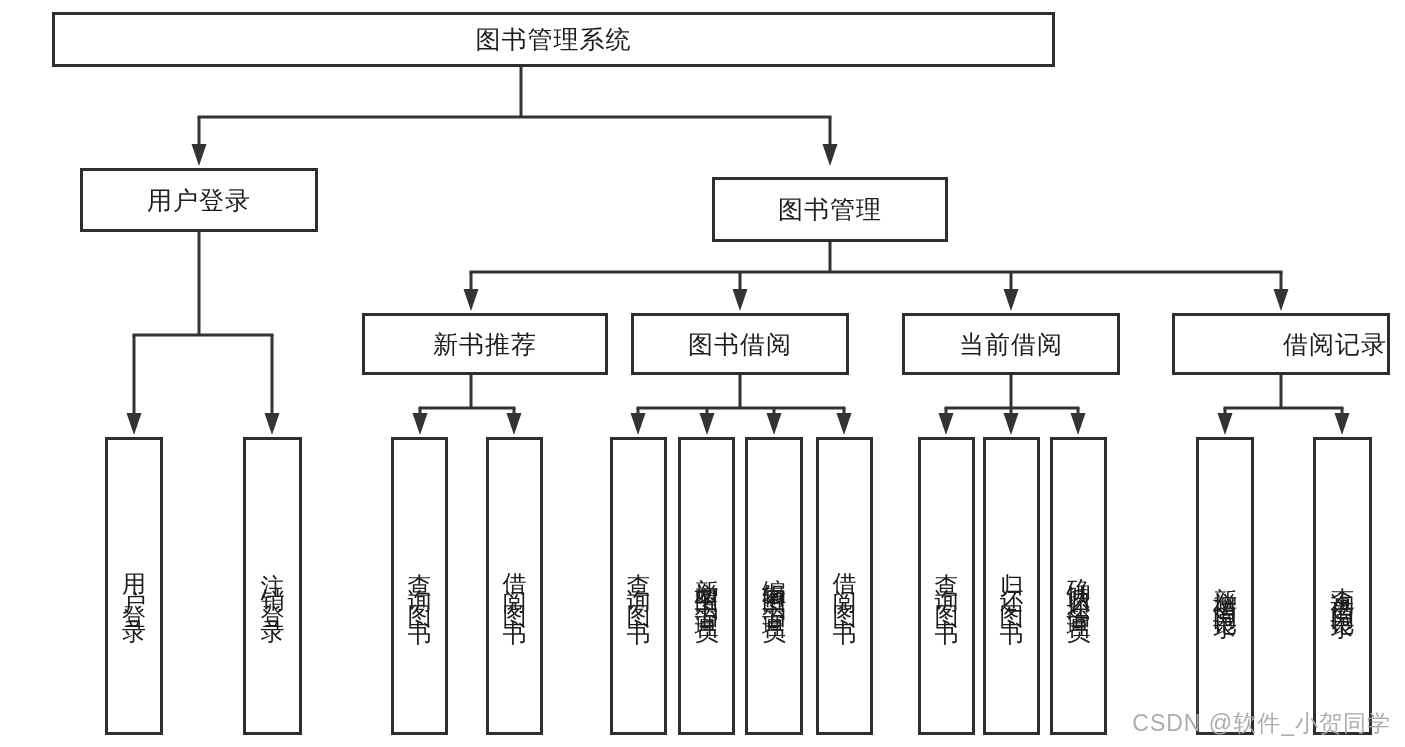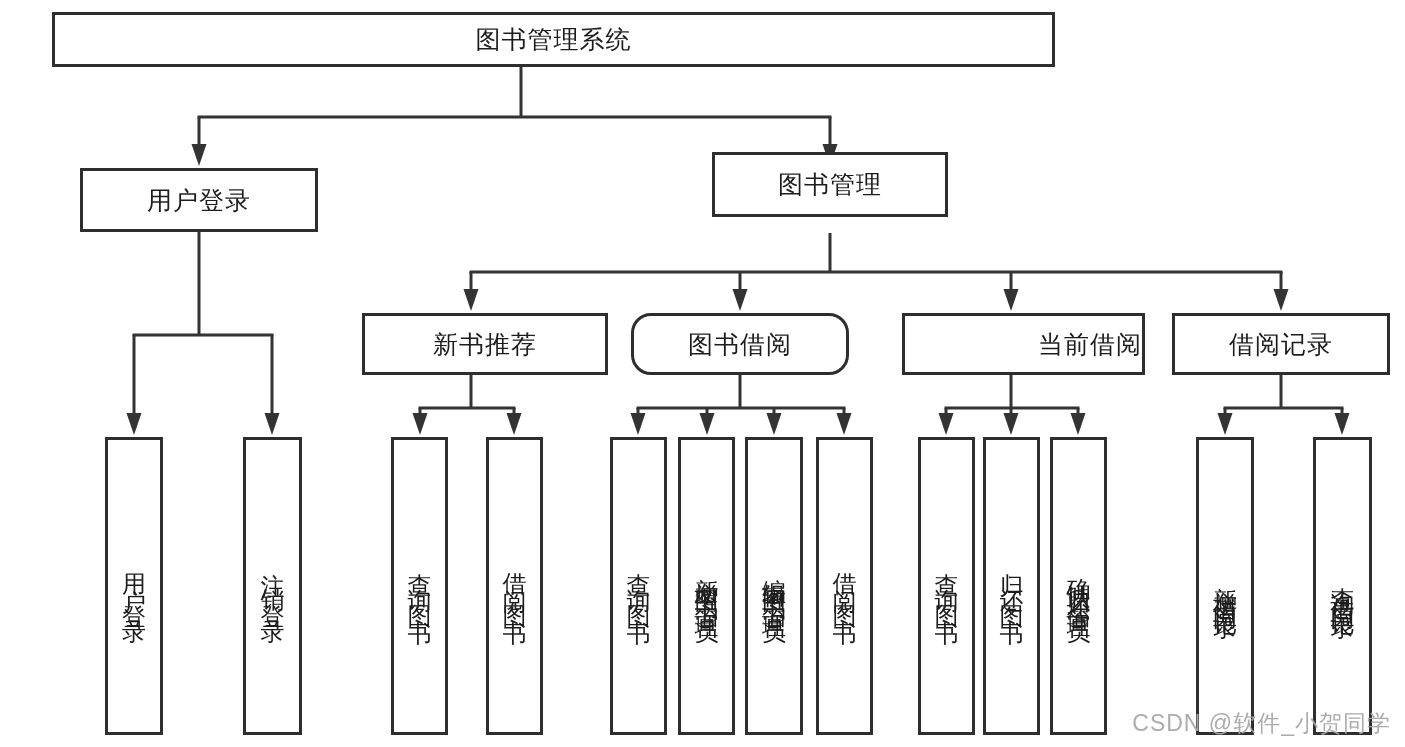--- a/index.html
+++ b/index.html
@@ -138,34 +138,34 @@
     </g>
   </svg>
 
   <div class="node" style="left:20px; top:12px; width:1003px; height:55px;margin-left:32px;">
     <span>图书管理系统</span>
   </div>
 
   <div class="node" style="left:80px; top:168px; width:238px; height:64px;">
     <span>用户登录</span>
   </div>
-  <div class="node" style="left:712px; top:152px; width:236px; height:65px;">
+  <div class="node" style="left:712px; top:177px; width:236px; height:65px;">
     <span>图书管理</span>
   </div>
 
   <div class="node" style="left:362px; top:313px; width:246px; height:62px;">
     <span>新书推荐</span>
   </div>
-  <div class="node" style="left:631px; top:313px; width:218px; height:62px;border-radius:20px;">
+  <div class="node" style="left:631px; top:313px; width:218px; height:62px;">
     <span>图书借阅</span>
   </div>
-  <div class="node" style="left:902px; top:313px; width:243px; height:62px;justify-content:flex-end;">
+  <div class="node" style="left:902px; top:313px; width:218px; height:62px;">
     <span>当前借阅</span>
   </div>
-  <div class="node" style="left:1172px; top:313px; width:218px; height:62px;">
+  <div class="node" style="left:1172px; top:313px; width:218px; height:62px;justify-content:flex-end;">
     <span>借阅记录</span>
   </div>
 
   <div class="leaf" style="left:105px; top:437px; width:58px; height:298px;">
     <span class="v-label">用户登录</span>
   </div>
   <div class="leaf" style="left:243px; top:437px; width:59px; height:298px;">
     <span class="v-label">注销登录</span>
   </div>
 

